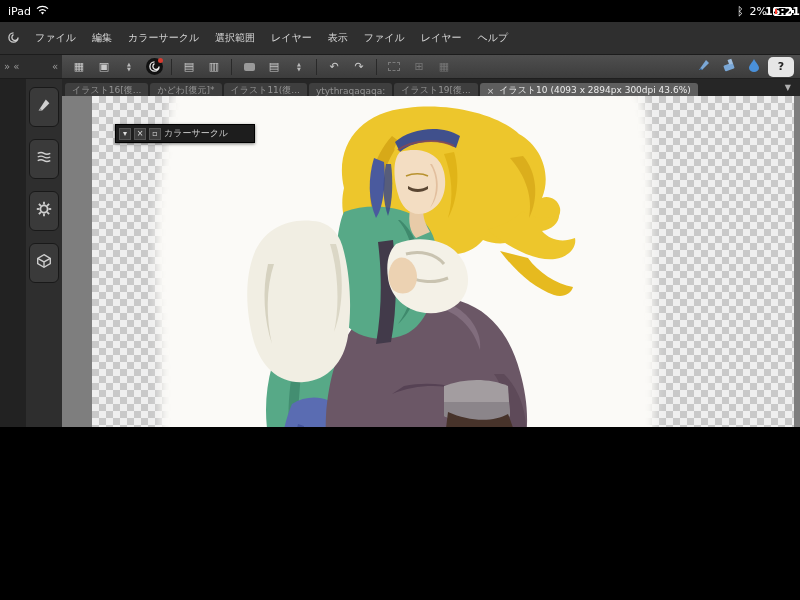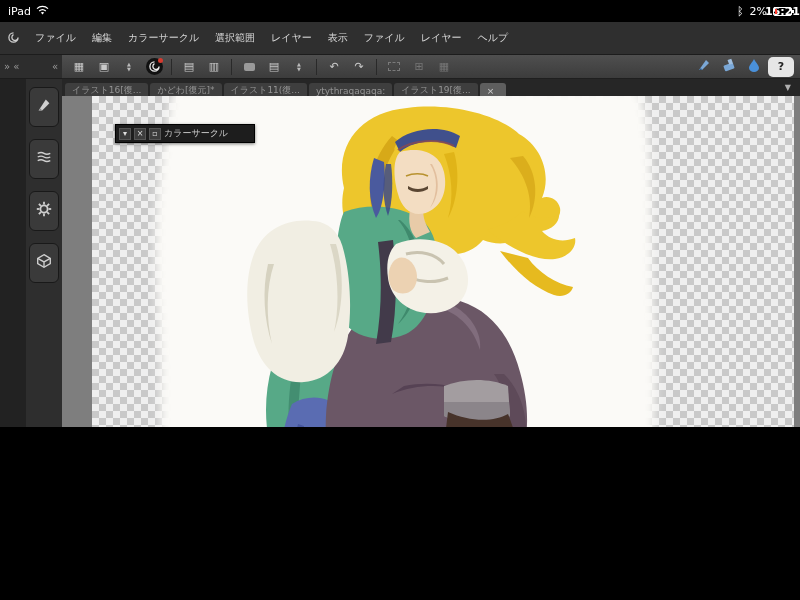--- a/index.html
+++ b/index.html
@@ -247,20 +247,21 @@
       </div>
 
       <div class="tab-bar">
         <span class="tab">イラスト16[復...</span>
         <span class="tab">かどわ[復元]*</span>
         <span class="tab">イラスト11(復...</span>
         <span class="tab">ytythraqaqaqa:</span>
         <span class="tab">イラスト19[復...</span>
         <span class="tab active">
           <span class="tab-close">×</span>
+          <span>イラスト10 (4093 x 2894px 300dpi 43.6%)</span>
         </span>
         <span class="tab-dropdown">▼</span>
       </div>
 
       <div class="canvas-area">
         <div class="document">
           <svg class="art" viewBox="0 0 702 515" preserveAspectRatio="none">
             <defs>
               <filter id="soft" x="-10%" y="-10%" width="120%" height="120%">
                 <feGaussianBlur stdDeviation="5"></feGaussianBlur>

